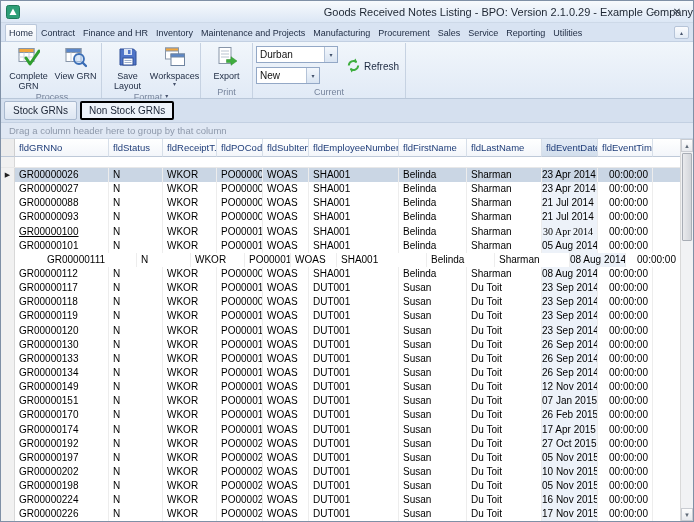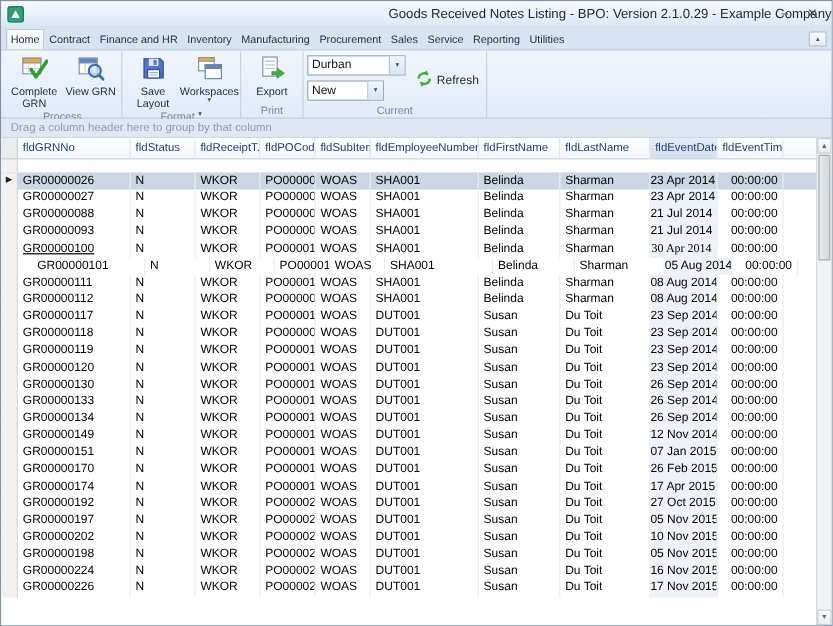--- a/index.html
+++ b/index.html
@@ -86,20 +86,21 @@
       <span class="wbtn">–</span>
       <span class="wbtn">✕</span>
     </span>
   </div>
 
   <div class="rtabs">
     <div class="rtab active">Home</div>
       <div class="rtab">Contract</div>
       <div class="rtab">Finance and HR</div>
       <div class="rtab">Inventory</div>
+      <div class="rtab">Maintenance and Projects</div>
       <div class="rtab">Manufacturing</div>
       <div class="rtab">Procurement</div>
       <div class="rtab">Sales</div>
       <div class="rtab">Service</div>
       <div class="rtab">Reporting</div>
       <div class="rtab">Utilities</div>
       <span class="rcollapse">
       <span>▴</span>
     </span>
   </div>
@@ -220,20 +221,24 @@
           </div>
         </div>
       </div>
       <div class="rgroup-caption">
         <span>Current</span>
       </div>
     </div>
 
   </div>
 
+  <div class="viewtabs">
+    <div class="vtab">Stock GRNs</div>
+    <div class="vtab annot">Non Stock GRNs</div>
+  </div>
 
   <div class="grouppanel">
     <span>Drag a column header here to group by that column</span>
   </div>
 
   <div class="grid">
     <div class="ghead">
       <div class="hstub"></div>
       <div class="hcell" style="width: 94px;">fldGRNNo</div>
         <div class="hcell" style="width: 54px;">fldStatus</div>
@@ -312,34 +317,34 @@
           <div class="gcell col3" style="width: 46px;">PO0000104</div>
           <div class="gcell col4" style="width: 46px;">WOAS</div>
           <div class="gcell col5" style="width: 90px;">SHA001</div>
           <div class="gcell col6" style="width: 68px;">Belinda</div>
           <div class="gcell col7" style="width: 75px;">Sharman</div>
           <div class="gcell col8 tint" style="width: 56px; font-family: Liberation Serif, serif;">30 Apr 2014</div>
           <div class="gcell col9" style="width: 55px;">00:00:00</div>
         </div>
         <div class="grow">
           <div class="ind"></div>
-          <div class="gcell col0" style="width: 94px; margin-left: 12px;">GR00000101</div>
+          <div class="gcell col0" style="width: 94px;">GR00000101</div>
           <div class="gcell col1" style="width: 54px;">N</div>
           <div class="gcell col2" style="width: 54px;">WKOR</div>
           <div class="gcell col3" style="width: 46px;">PO0000105</div>
           <div class="gcell col4" style="width: 46px;">WOAS</div>
           <div class="gcell col5" style="width: 90px;">SHA001</div>
           <div class="gcell col6" style="width: 68px;">Belinda</div>
           <div class="gcell col7" style="width: 75px;">Sharman</div>
           <div class="gcell col8 tint" style="width: 56px;">05 Aug 2014</div>
           <div class="gcell col9" style="width: 55px;">00:00:00</div>
         </div>
         <div class="grow">
           <div class="ind"></div>
-          <div class="gcell col0" style="width: 94px;">GR00000111</div>
+          <div class="gcell col0" style="width: 94px; margin-left: 28px;">GR00000111</div>
           <div class="gcell col1" style="width: 54px;">N</div>
           <div class="gcell col2" style="width: 54px;">WKOR</div>
           <div class="gcell col3" style="width: 46px;">PO0000124</div>
           <div class="gcell col4" style="width: 46px;">WOAS</div>
           <div class="gcell col5" style="width: 90px;">SHA001</div>
           <div class="gcell col6" style="width: 68px;">Belinda</div>
           <div class="gcell col7" style="width: 75px;">Sharman</div>
           <div class="gcell col8 tint" style="width: 56px;">08 Aug 2014</div>
           <div class="gcell col9" style="width: 55px;">00:00:00</div>
         </div>

